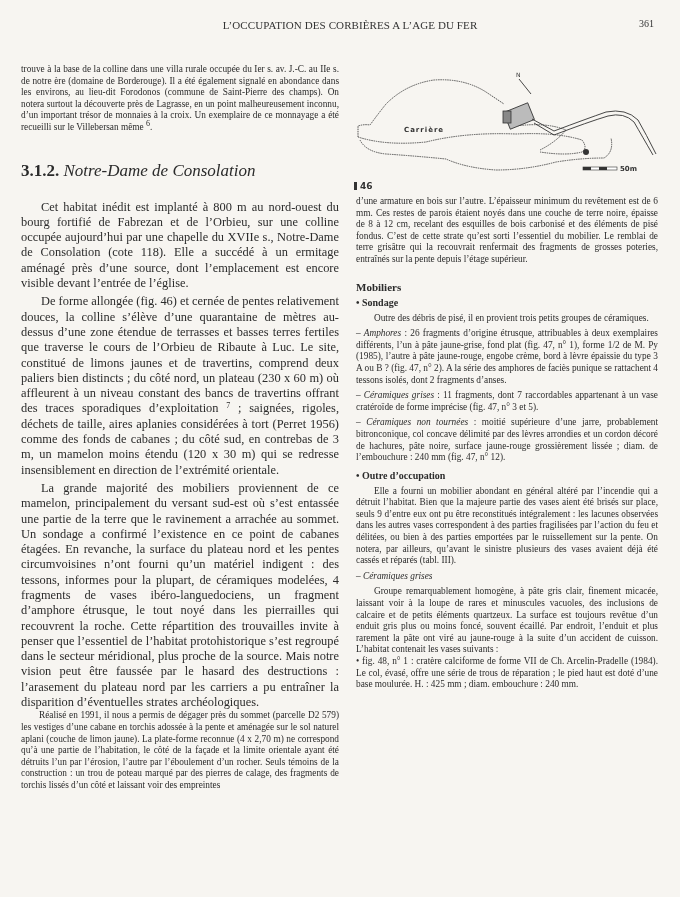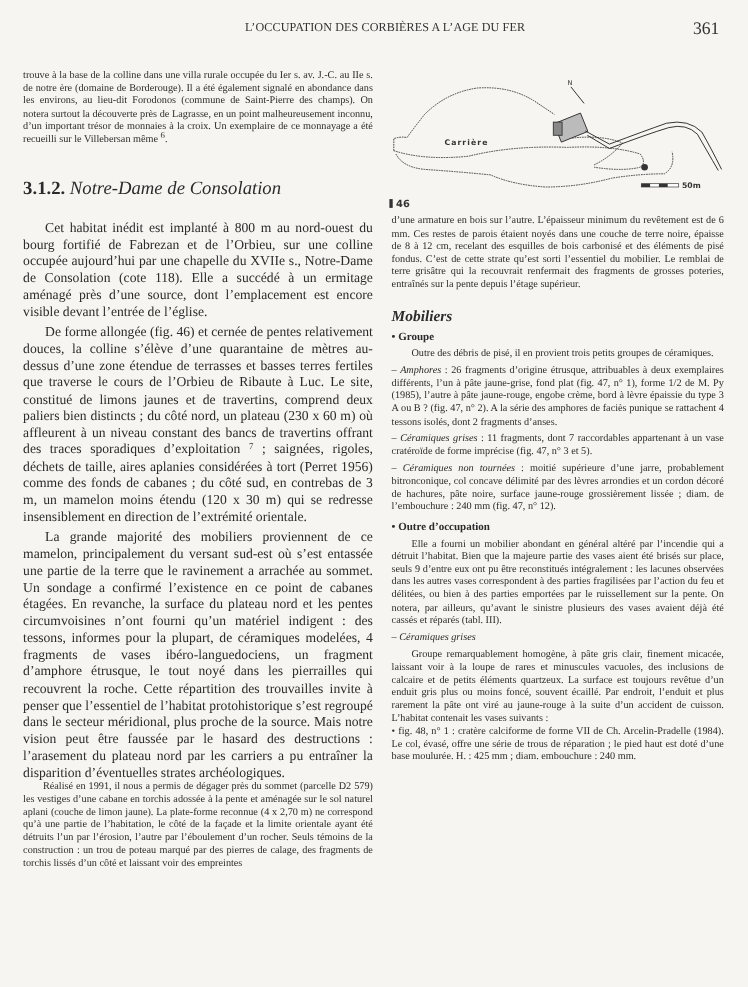--- a/index.html
+++ b/index.html
@@ -11,21 +11,21 @@
     position: relative;
   }
   .page-header {
     position: absolute; top: 19px; left: 0; width: 680px; height: 16px;
   }
   .running-title {
     position: absolute; left: 170px; top: 0; width: 360px; text-align: center;
     font-size: 11px; letter-spacing: 0.1px; color: #333;
   }
   .page-number {
-    position: absolute; right: 26px; top: -1px; font-size: 16px; color: #333;
+    position: absolute; right: 26px; top: -1px; font-size: 10px; color: #333;
   }
   .col-left {
     position: absolute; left: 21px; top: 64px; width: 318px;
   }
   .col-right {
     position: absolute; left: 356px; top: 64px; width: 302px;
   }
   p { margin: 0; text-align: justify; }
   .small { font-size: 9.3px; line-height: 11.6px; }
   .large { font-size: 12.4px; line-height: 15.3px; }
@@ -48,21 +48,21 @@
   .caption {
     font-family: "DejaVu Sans", sans-serif; font-size: 7.6px; line-height: 10px;
     color: #555; margin-top: 10px; padding-left: 19px; position: relative;
   }
   .caption .fig-num {
     position: absolute; left: -2px; top: -1px; font-weight: bold; color: #333; font-size: 9px;
   }
   .caption .fig-num::before {
     content: ""; display: inline-block; width: 3px; height: 8px; background: #333; margin-right: 3px; vertical-align: -1px;
   }
-  .sub-heading { font-size: 14px; font-weight: bold; font-style: italic; margin: 15px 0 4px 0; }
+  .sub-heading { font-size: 11px; font-weight: bold; margin: 15px 0 4px 0; }
   .bullet-heading { font-size: 10px; font-weight: bold; margin: 2px 0 5px 0; }
   .para-gap { margin-top: 4px; }
   .it { font-style: italic; }
   .footref { font-size: 8px; vertical-align: 4px; line-height: 0; }
   .right-text { margin-top: 24px; }
 </style>
 </head>
 <body>
 
 <div class="page-header">
@@ -124,21 +124,21 @@
     </svg>
   </div>
   <div class="caption">
     <span class="fig-num">46</span>
   </div>
 
   <div class="right-text">
     <p class="small">d’une armature en bois sur l’autre. L’épaisseur minimum du revête­ment est de 6 mm. Ces restes de parois étaient noyés dans une couche de terre noire, épaisse de 8 à 12 cm, recelant des esquilles de bois car­bonisé et des éléments de pisé fondus. C’est de cette strate qu’est sorti l’essentiel du mobilier. Le remblai de terre grisâtre qui la recouvrait renfermait des fragments de grosses poteries, entraînés sur la pente de­puis l’étage supérieur.</p>
 
     <div class="sub-heading">Mobiliers</div>
-    <div class="bullet-heading">• Groupe</div>
+    <div class="bullet-heading">• Sondage</div>
     <p class="small indent-s">Outre des débris de pisé, il en provient trois petits groupes de cé­ramiques.</p>
 
     <p class="small para-gap"><span class="it">– Amphores</span><span> : 26 fragments d’origine étrusque, attribuables à deux exemplaires différents, l’un à pâte jaune-grise, fond plat (fig. 47, n° 1), forme 1/2 de M. Py (1985), l’autre à pâte jaune-rouge, engobe crème, bord à lèvre épaissie du type 3 A ou B ? (fig. 47, n° 2). A la série des amphores de faciès punique se rattachent 4 tessons isolés, dont 2 frag­ments d’anses.</span></p>
     <p class="small para-gap"><span class="it">– Céramiques grises</span><span> : 11 fragments, dont 7 raccordables appartenant à un vase cratéroïde de forme imprécise (fig. 47, n° 3 et 5).</span></p>
     <p class="small para-gap"><span class="it">– Céramiques non tournées</span><span> : moitié supérieure d’une jarre, probable­ment bitronconique, col concave délimité par des lèvres arrondies et un cordon décoré de hachures, pâte noire, surface jaune-rouge grossiè­rement lissée ; diam. de l’embouchure : 240 mm (fig. 47, n° 12).</span></p>
 
     <div class="bullet-heading" style="margin-top:6px">• Outre d’occupation</div>
     <p class="small indent-s">Elle a fourni un mobilier abondant en général altéré par l’incendie qui a détruit l’habitat. Bien que la majeure partie des vases aient été brisés sur place, seuls 9 d’entre eux ont pu être reconstitués intégrale­ment : les lacunes observées dans les autres vases correspondent à des parties fragilisées par l’action du feu et délitées, ou bien à des parties emportées par le ruissellement sur la pente. On notera, par ailleurs, qu’avant le sinistre plusieurs des vases avaient déjà été cassés et répa­rés (tabl. III).</p>
     <p class="small it para-gap">– Céramiques grises</p>
     <p class="small indent-s para-gap">Groupe remarquablement homogène, à pâte gris clair, finement micacée, laissant voir à la loupe de rares et minuscules vacuoles, des inclusions de calcaire et de petits éléments quartzeux. La surface est toujours revêtue d’un enduit gris plus ou moins foncé, souvent écaillé. Par endroit, l’enduit et plus rarement la pâte ont viré au jaune-rouge à la suite d’un accident de cuisson. L’habitat contenait les vases suivants :</p>

